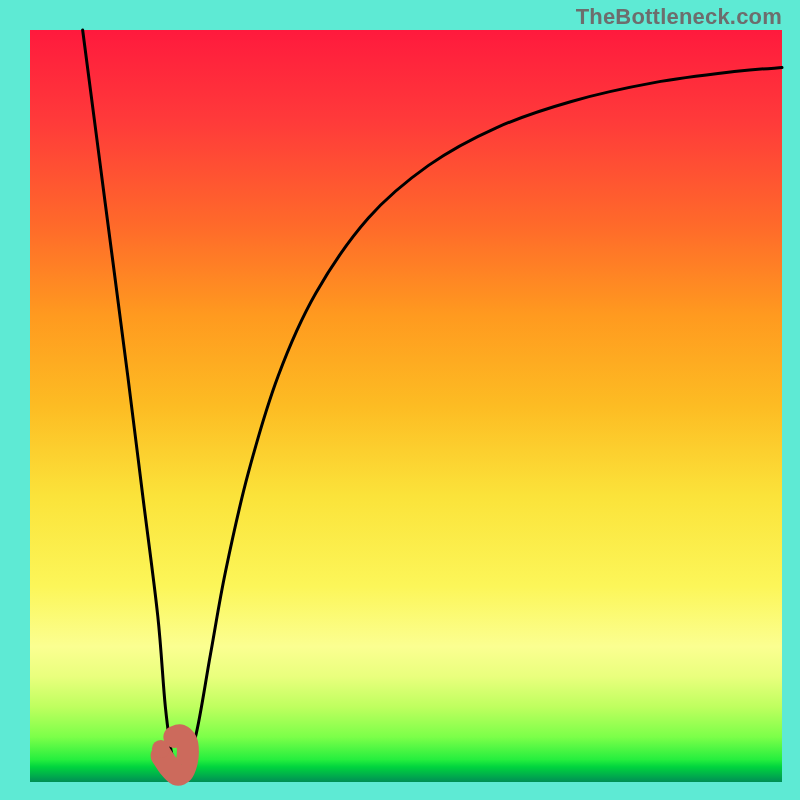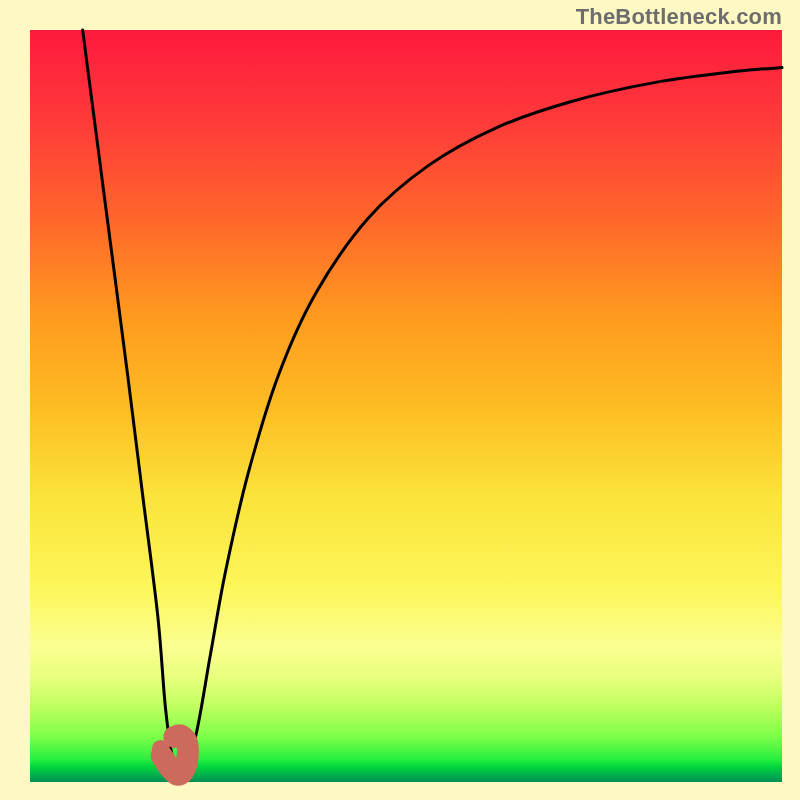--- a/index.html
+++ b/index.html
@@ -8,21 +8,21 @@
     width: 800px;
     height: 800px;
     background: #000;
     overflow: hidden;
     font-family: Arial, Helvetica, sans-serif;
   }
   .frame {
     position: relative;
     width: 800px;
     height: 800px;
-    background: #fef9c3;
+    background: #5eead4;
   }
   .plot-area {
     position: absolute;
     left: 30px;
     top: 30px;
     width: 752px;
     height: 752px;
     background: linear-gradient(to bottom,
       #ff1a3d 0%,
       #ff3a3a 12%,

